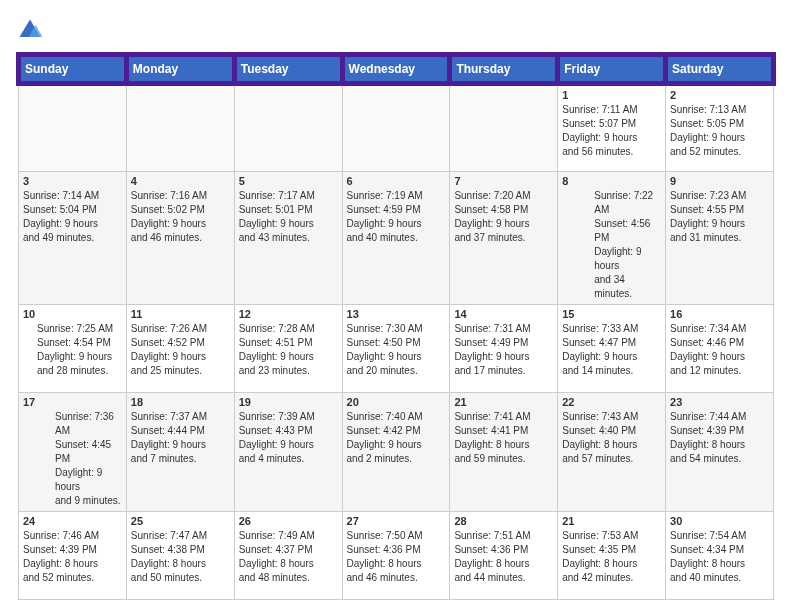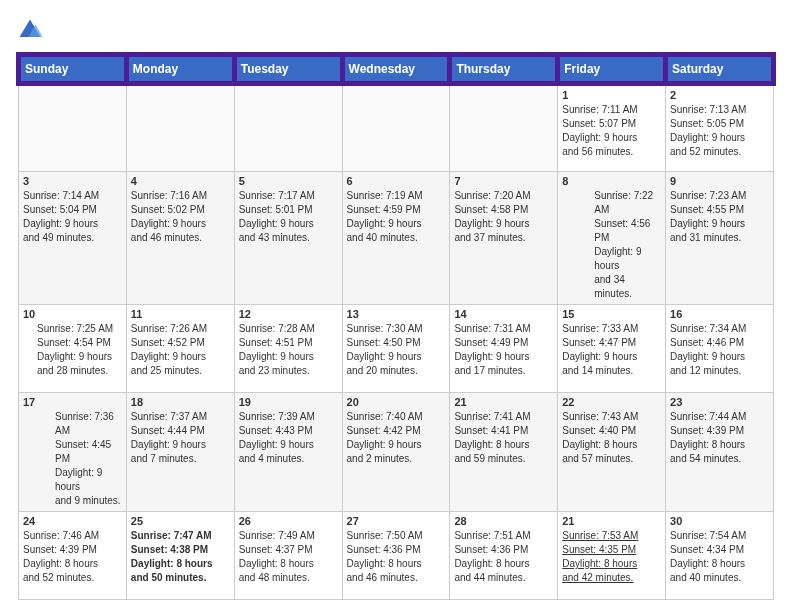--- a/index.html
+++ b/index.html
@@ -294,21 +294,21 @@
         <tr>
           <td style="background: rgb(255, 255, 255);">
             <div class="day-number">24</div>
             <div class="day-info" style="white-space: pre-line;">Sunrise: 7:46 AM
 Sunset: 4:39 PM
 Daylight: 8 hours
 and 52 minutes.</div>
           </td>
           <td style="background: rgb(255, 255, 255);">
             <div class="day-number">25</div>
-            <div class="day-info" style="white-space: pre-line; font-weight: bold;">Sunrise: 7:47 AM
+            <div class="day-info" style="white-space: pre-line;">Sunrise: 7:47 AM
 Sunset: 4:38 PM
 Daylight: 8 hours
 and 50 minutes.</div>
           </td>
           <td style="background: rgb(255, 255, 255);">
             <div class="day-number">26</div>
             <div class="day-info" style="white-space: pre-line;">Sunrise: 7:49 AM
 Sunset: 4:37 PM
 Daylight: 8 hours
 and 48 minutes.</div>
@@ -322,21 +322,21 @@
           </td>
           <td style="background: rgb(255, 255, 255);">
             <div class="day-number">28</div>
             <div class="day-info" style="white-space: pre-line;">Sunrise: 7:51 AM
 Sunset: 4:36 PM
 Daylight: 8 hours
 and 44 minutes.</div>
           </td>
           <td style="background: rgb(255, 255, 255);">
             <div class="day-number">21</div>
-            <div class="day-info" style="white-space: pre-line; text-decoration: underline;">Sunrise: 7:53 AM
+            <div class="day-info" style="white-space: pre-line;">Sunrise: 7:53 AM
 Sunset: 4:35 PM
 Daylight: 8 hours
 and 42 minutes.</div>
           </td>
           <td style="background: rgb(255, 255, 255);">
             <div class="day-number">30</div>
             <div class="day-info" style="white-space: pre-line;">Sunrise: 7:54 AM
 Sunset: 4:34 PM
 Daylight: 8 hours
 and 40 minutes.</div>

